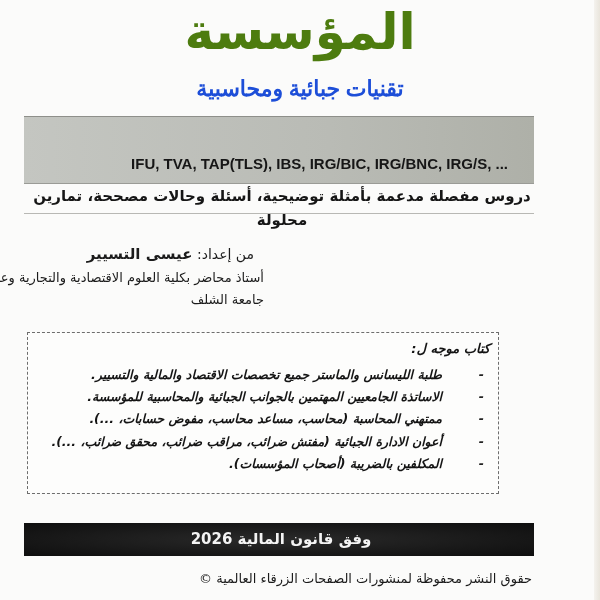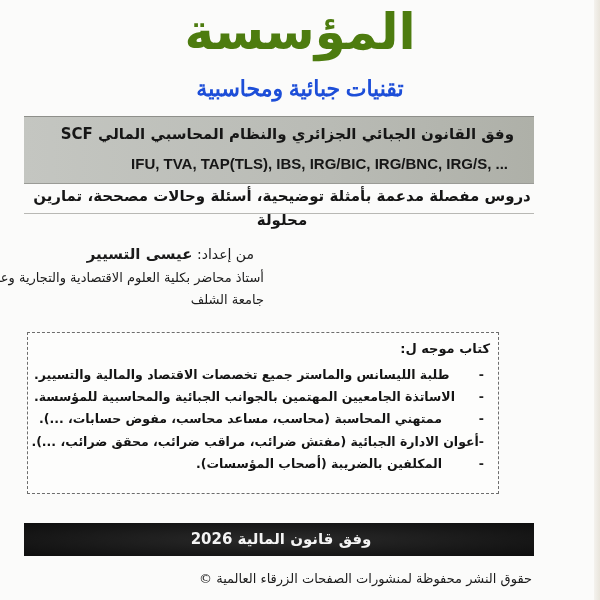--- a/index.html
+++ b/index.html
@@ -132,20 +132,21 @@
       color: #1b1b1b;
     }
     .audience-box {
       position: absolute;
       top: 332px;
       left: 27px;
       width: 470px;
       height: 160px;
       border: 1px dashed #6d6d6d;
       background: #fdfdfc;
+      font-style: italic;
     }
     .audience-heading {
       position: absolute;
       top: 6px;
       right: 8px;
       direction: rtl;
       font-size: 13px;
       font-weight: bold;
       line-height: 20px;
       white-space: nowrap;
@@ -215,21 +216,20 @@
 </head>
 <body>
 
 <div class="page-edge"></div>
 
 <div class="title">المؤسسة</div>
 
 <div class="subtitle">تقنيات جبائية ومحاسبية</div>
 
 <div class="grey-band">
-  <div class="band-line1">وفق القانون الجبائي الجزائري والنظام المحاسبي المالي SCF</div>
   <div class="band-line2">IFU, TVA, TAP(TLS), IBS, IRG/BIC, IRG/BNC, IRG/S, ...</div>
 </div>
 
 <div class="features">دروس مفصلة مدعمة بأمثلة توضيحية، أسئلة وحالات مصححة، تمارين محلولة</div>
 <div class="features-rule"></div>
 
 <div class="author-block">
   <div class="author-line">
     <span>من إعداد:</span>
     <span class="author-name">عيسى التسيير</span>

